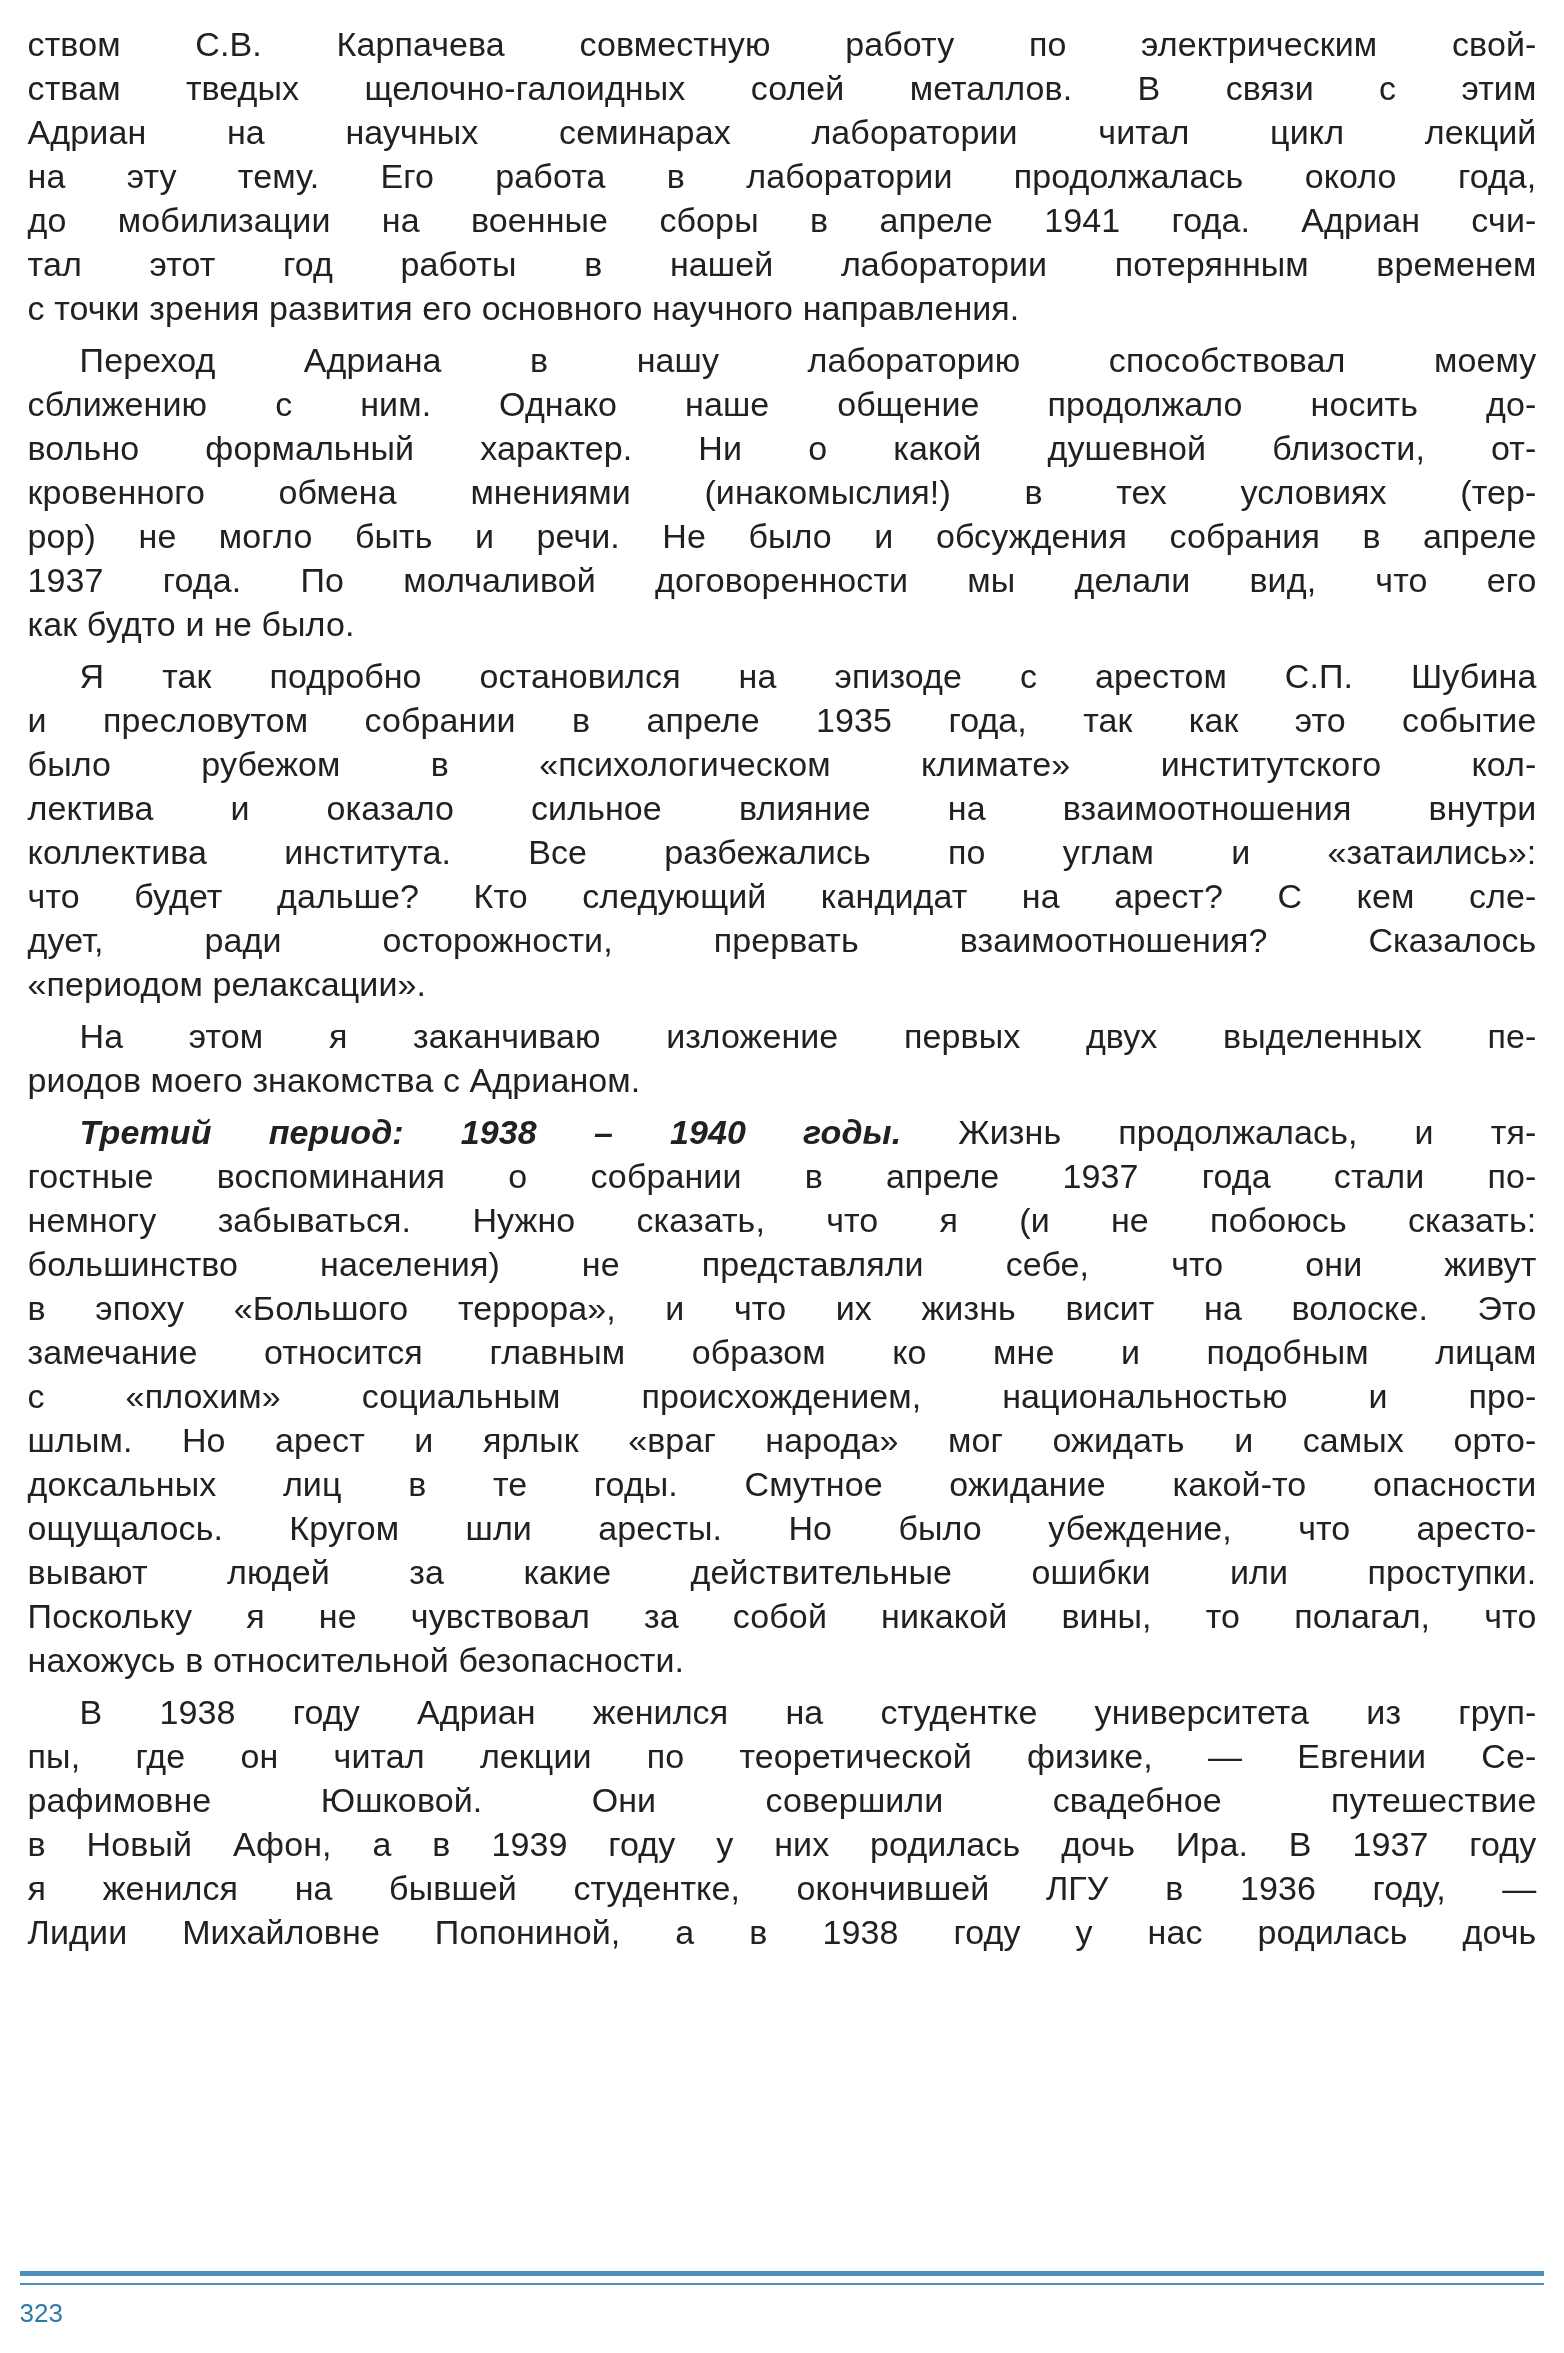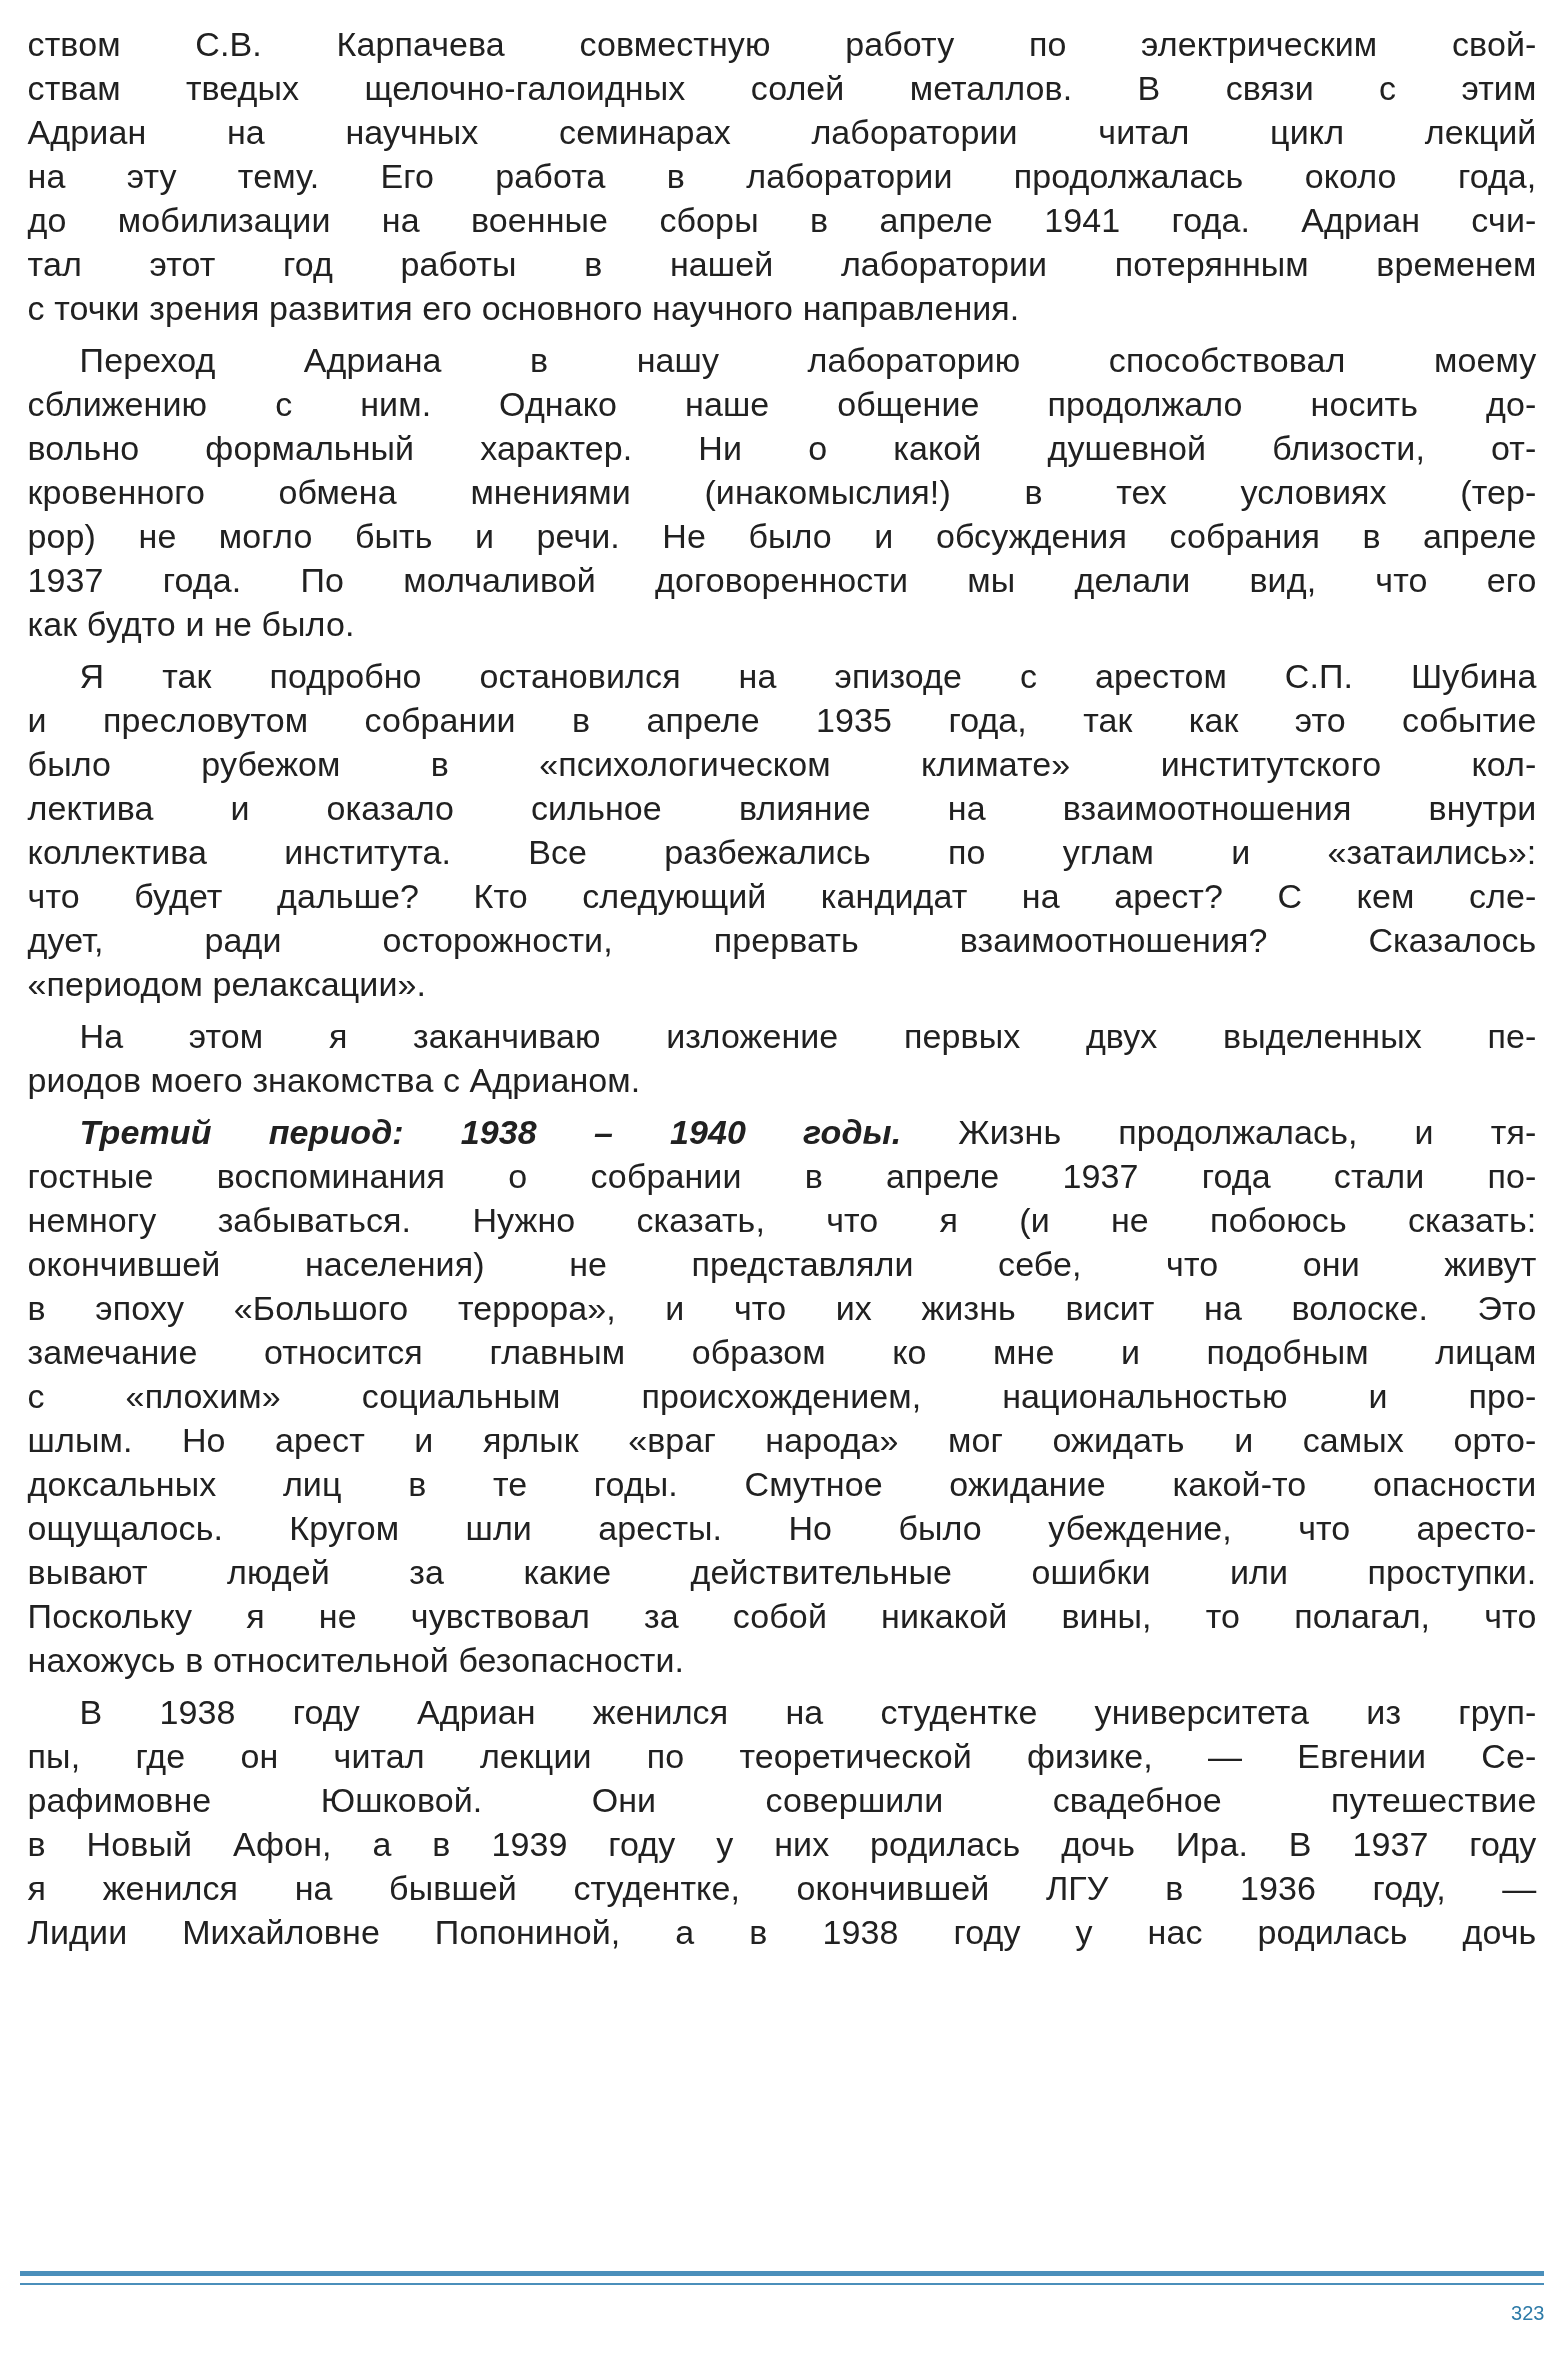--- a/index.html
+++ b/index.html
@@ -54,22 +54,22 @@
   .rule-thick {
     height: 5.2px;
     background: var(--rule, #4b8fbb);
   }
   .rule-thin {
     height: 2px;
     background: var(--rule, #4b8fbb);
     margin-top: 6.5px;
   }
   .page-number {
-    text-align: right;
-    font-size: 20px;
+    text-align: left;
+    font-size: 26px;
     line-height: 34px;
     margin-top: 11.7px;
     color: var(--accent, #3f88b5);
   }
 </style>
 </head>
 <body>
 
 <div class="page">
   <div class="text-content">
@@ -102,21 +102,21 @@
         <div class="line last">«периодом релаксации».</div>
       </div>
       <div class="paragraph">
         <div class="line indent">На этом я заканчиваю изложение первых двух выделенных пе-</div>
         <div class="line last">риодов моего знакомства с Адрианом.</div>
       </div>
       <div class="paragraph">
         <div class="line indent"><span class="lead">Третий период: 1938 – 1940 годы.</span> Жизнь продолжалась, и тя-</div>
         <div class="line">гостные воспоминания о собрании в апреле 1937 года стали по-</div>
         <div class="line">немногу забываться. Нужно сказать, что я (и не побоюсь сказать:</div>
-        <div class="line">окончившей населения) не представляли себе, что они живут</div>
+        <div class="line">большинство населения) не представляли себе, что они живут</div>
         <div class="line">в эпоху «Большого террора», и что их жизнь висит на волоске. Это</div>
         <div class="line">замечание относится главным образом ко мне и подобным лицам</div>
         <div class="line">с «плохим» социальным происхождением, национальностью и про-</div>
         <div class="line">шлым. Но арест и ярлык «враг народа» мог ожидать и самых орто-</div>
         <div class="line">доксальных лиц в те годы. Смутное ожидание какой-то опасности</div>
         <div class="line">ощущалось. Кругом шли аресты. Но было убеждение, что аресто-</div>
         <div class="line">вывают людей за какие действительные ошибки или проступки.</div>
         <div class="line">Поскольку я не чувствовал за собой никакой вины, то полагал, что</div>
         <div class="line last">нахожусь в относительной безопасности.</div>
       </div>

